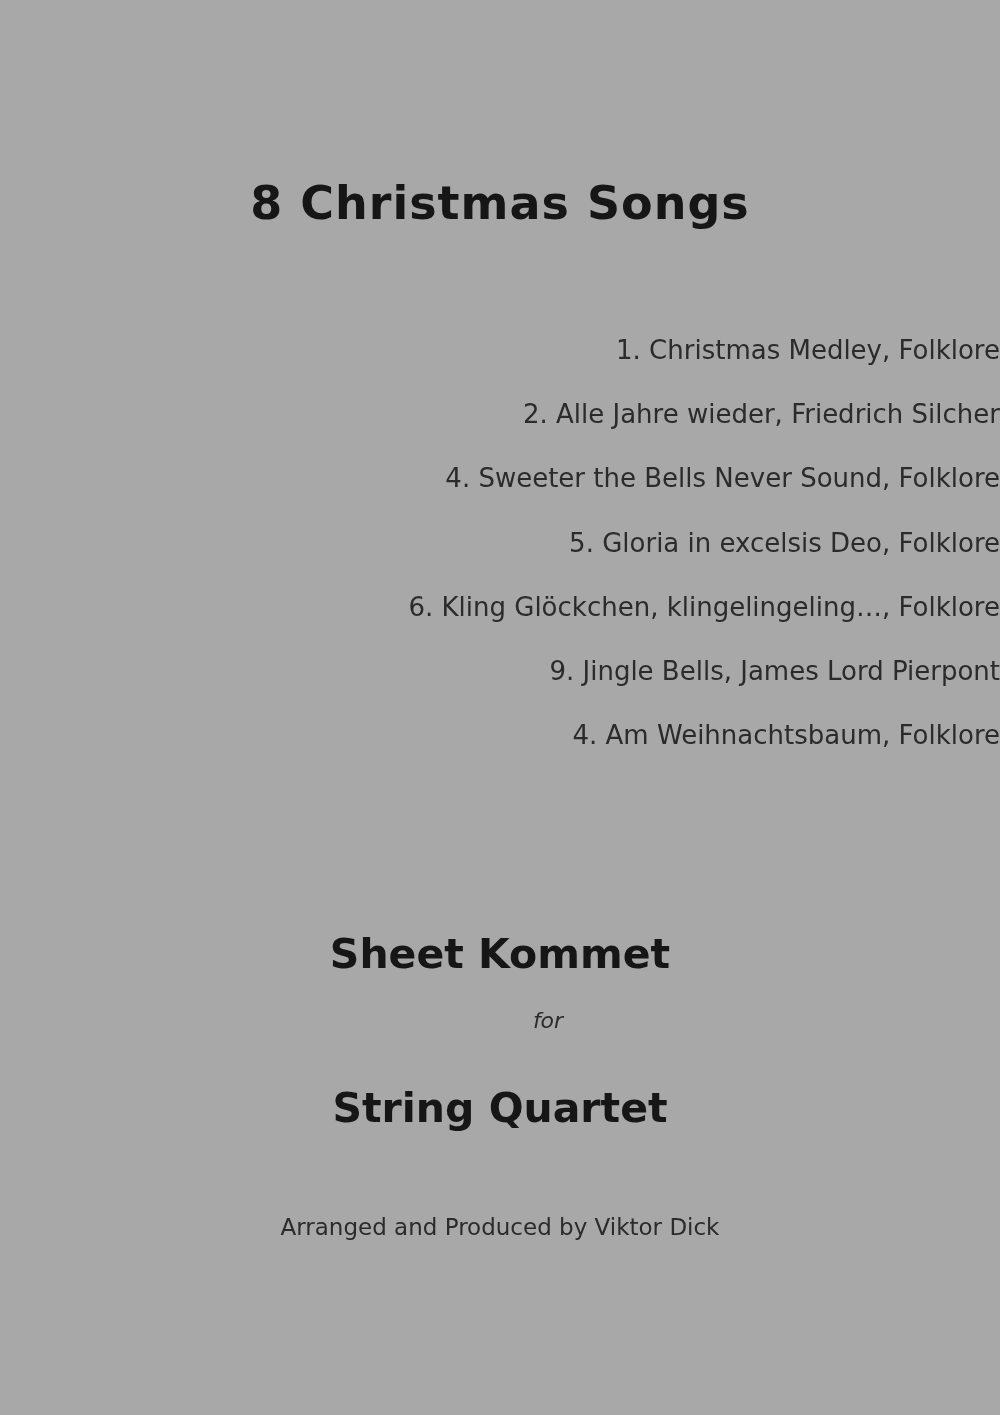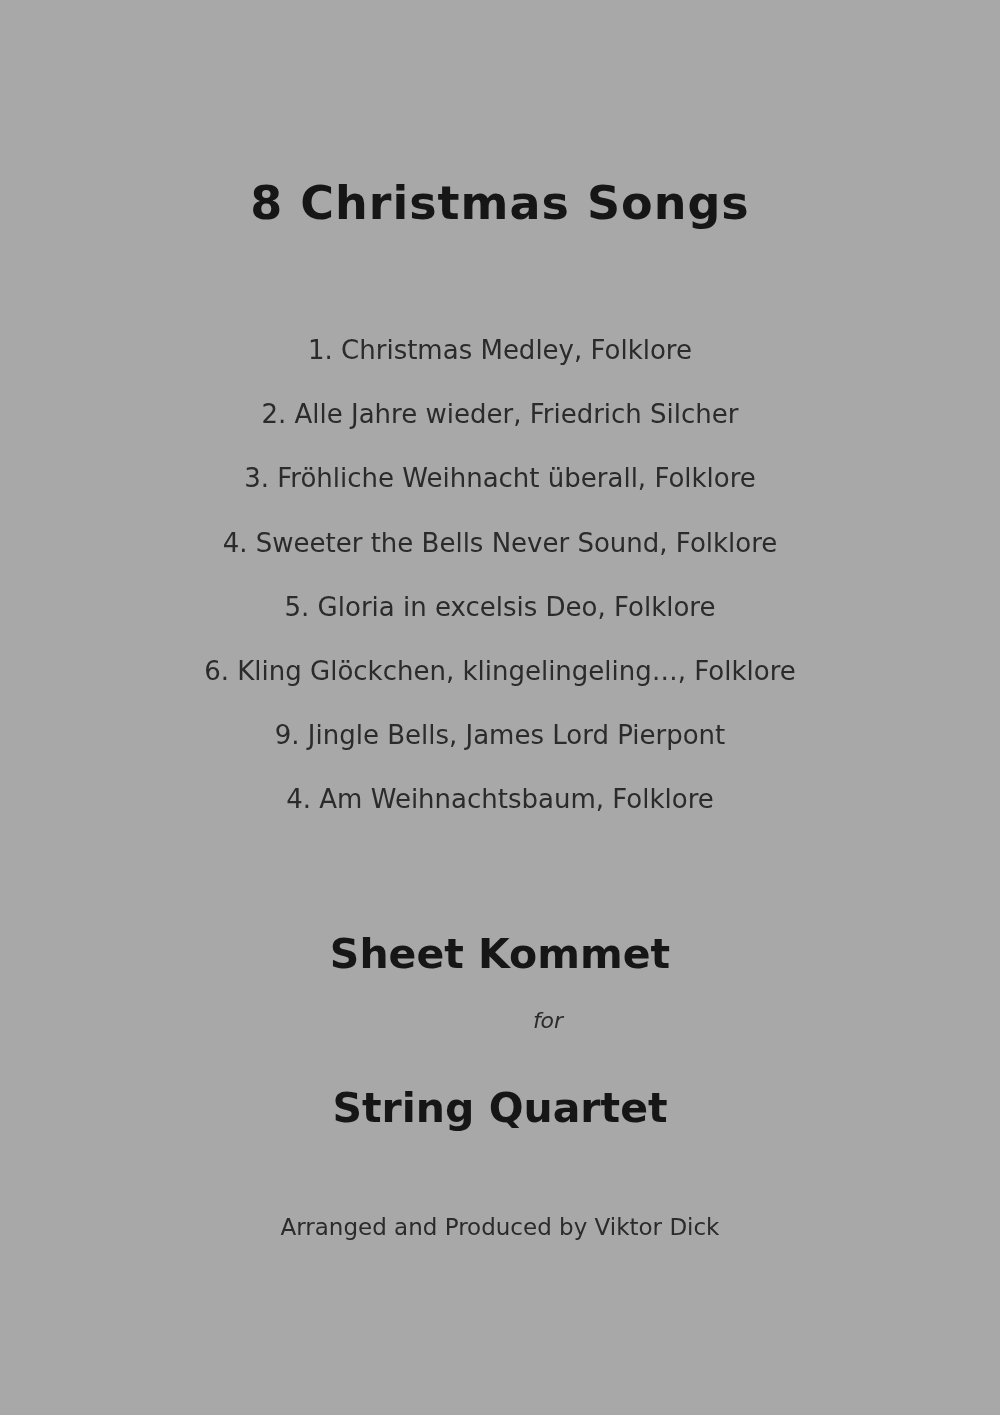--- a/index.html
+++ b/index.html
@@ -40,21 +40,21 @@
   .song-list{
     position:absolute;
     top:318px;
     left:0;
     width:100%;
   }
   .song-item{
     width:100%;
     height:64.2px;
     line-height:64.2px;
-    text-align:center;
+    text-align:right;
     font-size:26px;
     color:var(--body-color);
     white-space:nowrap;
   }
   .subtitle{
     top:930px;
     font-size:41px;
     font-weight:bold;
     color:var(--title-color);
   }
@@ -78,21 +78,20 @@
 </head>
 <body>
 
 <div class="page">
 
   <div class="line page-title">8 Christmas Songs</div>
 
   <div class="song-list">
     <div class="song-item">1. Christmas Medley, Folklore</div>
     <div class="song-item">2. Alle Jahre wieder, Friedrich Silcher</div>
-    <div class="song-item">3. Fröhliche Weihnacht überall, Folklore</div>
     <div class="song-item">4. Sweeter the Bells Never Sound, Folklore</div>
     <div class="song-item">5. Gloria in excelsis Deo, Folklore</div>
     <div class="song-item">6. Kling Glöckchen, klingelingeling…, Folklore</div>
     <div class="song-item">9. Jingle Bells, James Lord Pierpont</div>
     <div class="song-item">4. Am Weihnachtsbaum, Folklore</div>
   </div>
 
   <div class="line subtitle">Sheet Kommet</div>
 
   <div class="line for-label">for</div>

